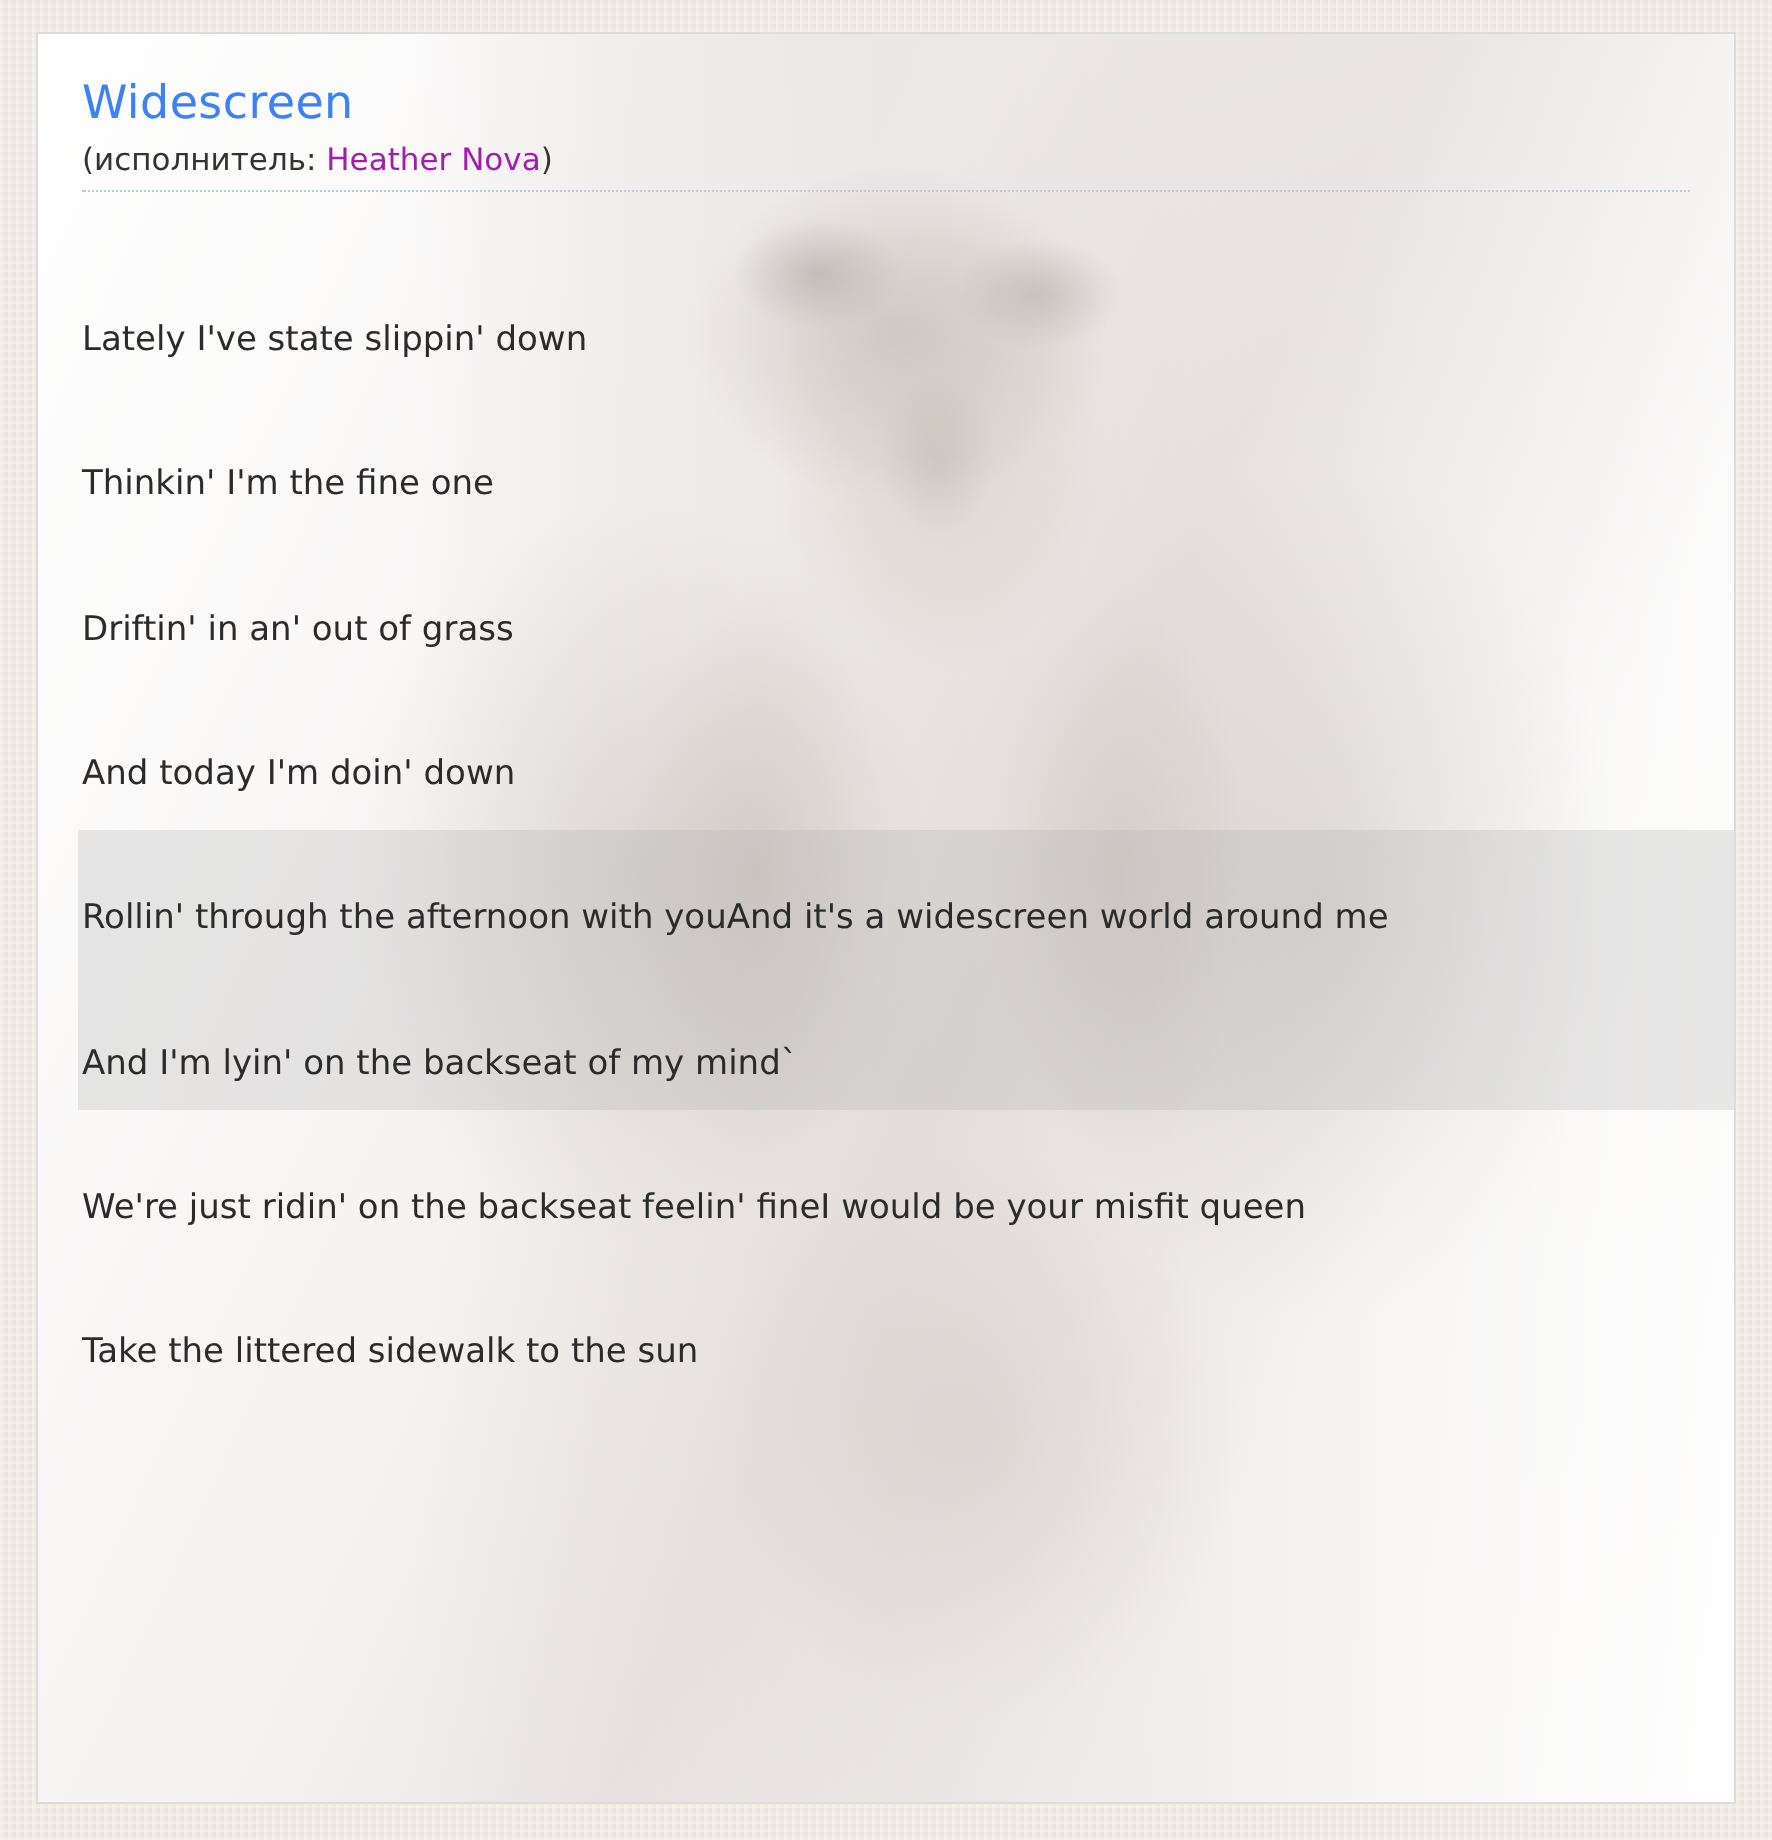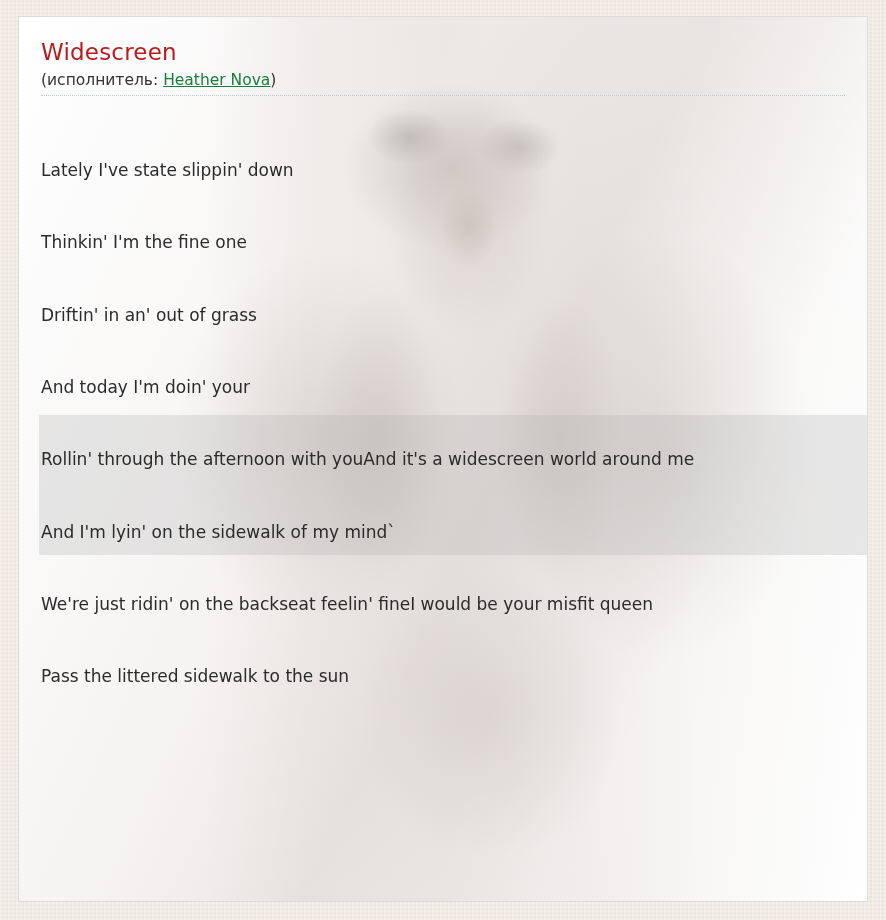--- a/index.html
+++ b/index.html
@@ -70,34 +70,33 @@
     background:
       radial-gradient(ellipse 120px 170px at 210px 160px, rgba(210,200,190,0.55) 0%, rgba(210,200,190,0) 70%),
       radial-gradient(ellipse 90px 200px at 120px 380px, rgba(190,178,170,0.35) 0%, rgba(190,178,170,0) 72%),
       radial-gradient(ellipse 90px 200px at 300px 380px, rgba(190,178,170,0.32) 0%, rgba(190,178,170,0) 72%);
   }
   .content {
     position: relative;
     padding: 22px 20px 0 20px;
   }
   .song-title {
-    color: #b91c1c;
+    color: #3b82f6;
     font-size: 23px;
     font-weight: normal;
     margin: 0 0 6px 2px;
     letter-spacing: 0.2px;
   }
   .artist-line {
     font-size: 15.5px;
     color: #333333;
     margin: 0 0 6px 2px;
   }
   .artist-link {
-    color: #15803d;
-    text-decoration: underline;
+    color: #a21caf;
     cursor: pointer;
   }
   .divider {
     border: 0;
     border-top: 1px dotted #b9cbd8;
     margin: 2px 2px 14px 2px;
   }
   .lyrics {
     margin: 0 2px;
     font-size: 17px;
@@ -127,25 +126,25 @@
     <div class="bg-photo"></div>
     <div class="selection-band"></div>
     <div class="content">
       <h1 class="song-title">Widescreen</h1>
       <div class="artist-line"><span>(исполнитель:</span> <a class="artist-link">Heather Nova</a><span>)</span></div>
       <hr class="divider">
       <div class="lyrics">
         <div>Lately I've state slippin' down</div>
         <div>Thinkin' I'm the fine one</div>
         <div>Driftin' in an' out of grass</div>
-        <div>And today I'm doin' your</div>
+        <div>And today I'm doin' down</div>
         <div>Rollin' through the afternoon with youAnd it's a widescreen world around me</div>
-        <div>And I'm lyin' on the sidewalk of my mind`</div>
+        <div>And I'm lyin' on the backseat of my mind`</div>
         <div>We're just ridin' on the backseat feelin' fineI would be your misfit queen</div>
-        <div>Pass the littered sidewalk to the sun</div>
+        <div>Take the littered sidewalk to the sun</div>
         
         
         
         
         
         
         
         
         
         

